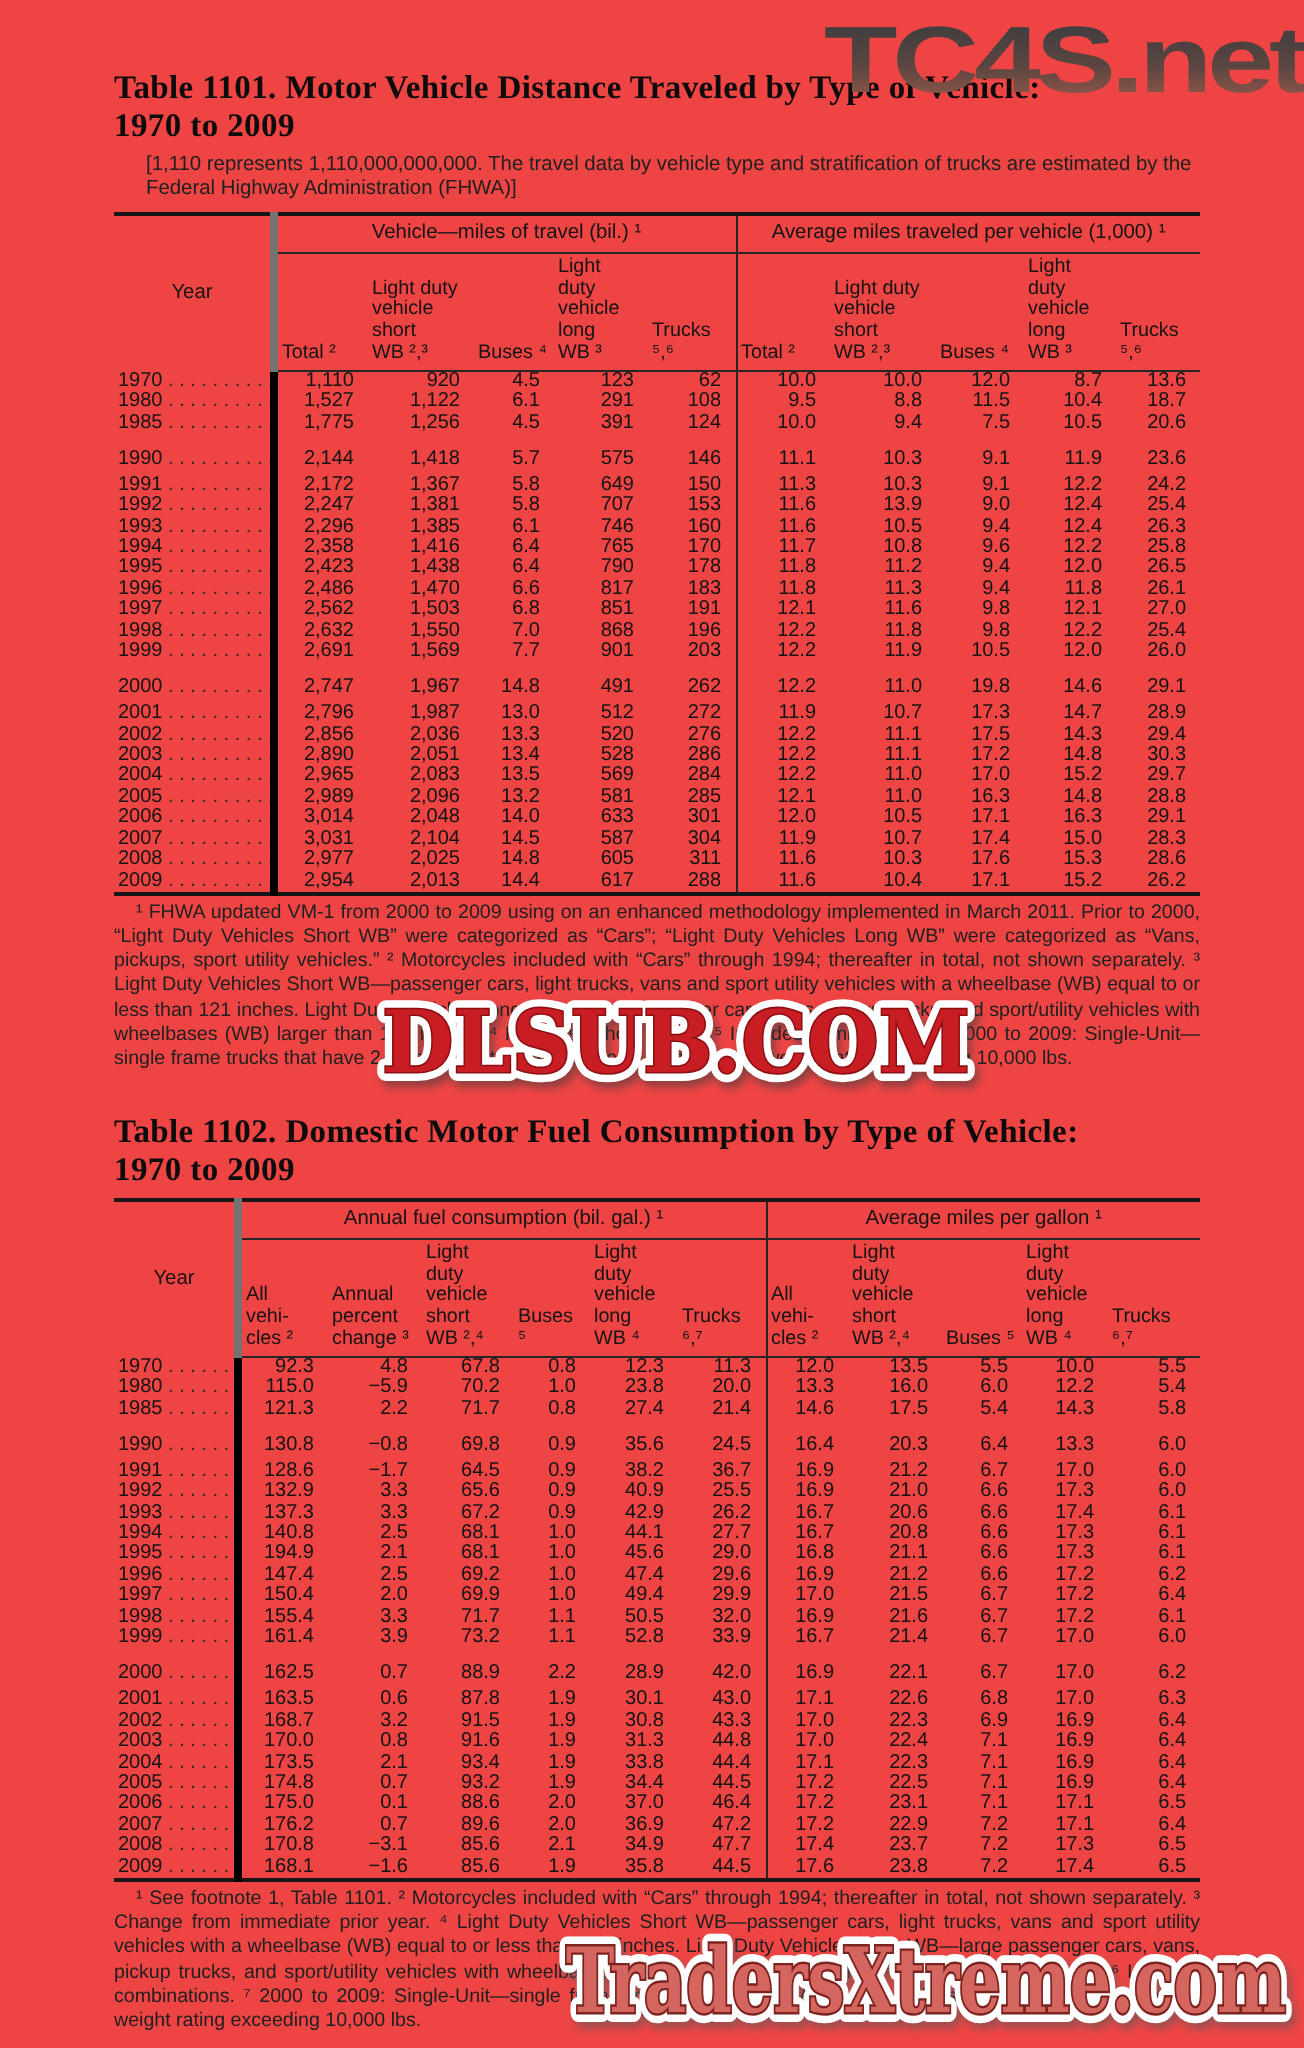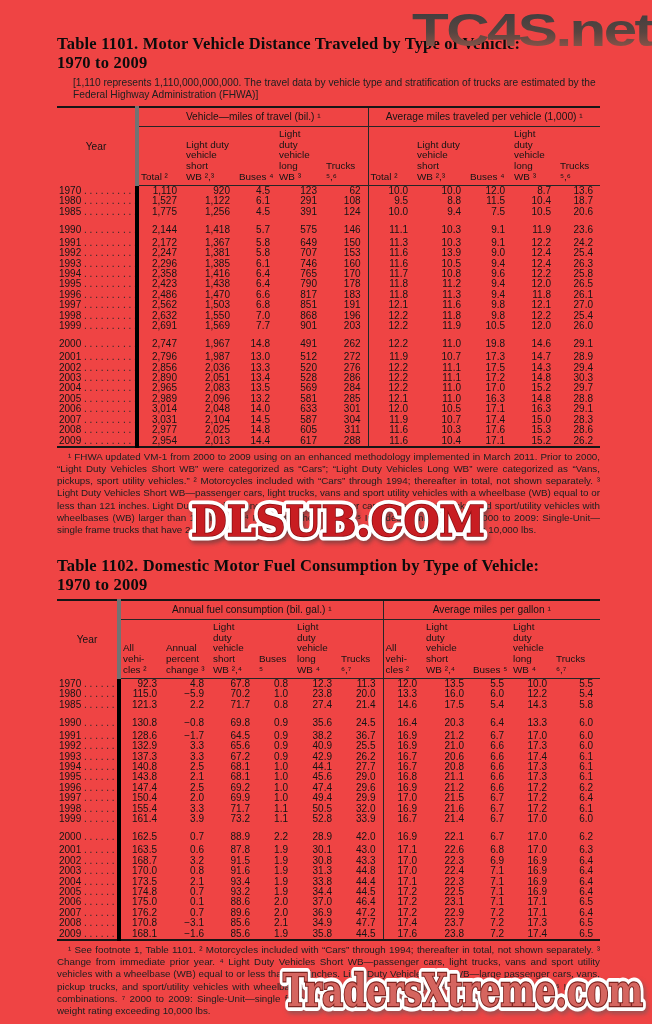--- a/index.html
+++ b/index.html
@@ -588,21 +588,21 @@
             <td>44.1</td>
             <td>27.7</td>
             <td class="group-sep">16.7</td>
             <td>20.8</td>
             <td>6.6</td>
             <td>17.3</td>
             <td>6.1</td>
           </tr>
           <tr>
             <td class="year-cell">1995<span class="dots"></span></td>
-            <td>143.8</td>
+            <td>194.9</td>
             <td>2.1</td>
             <td>68.1</td>
             <td>1.0</td>
             <td>45.6</td>
             <td>29.0</td>
             <td class="group-sep">16.8</td>
             <td>21.1</td>
             <td>6.6</td>
             <td>17.3</td>
             <td>6.1</td>

